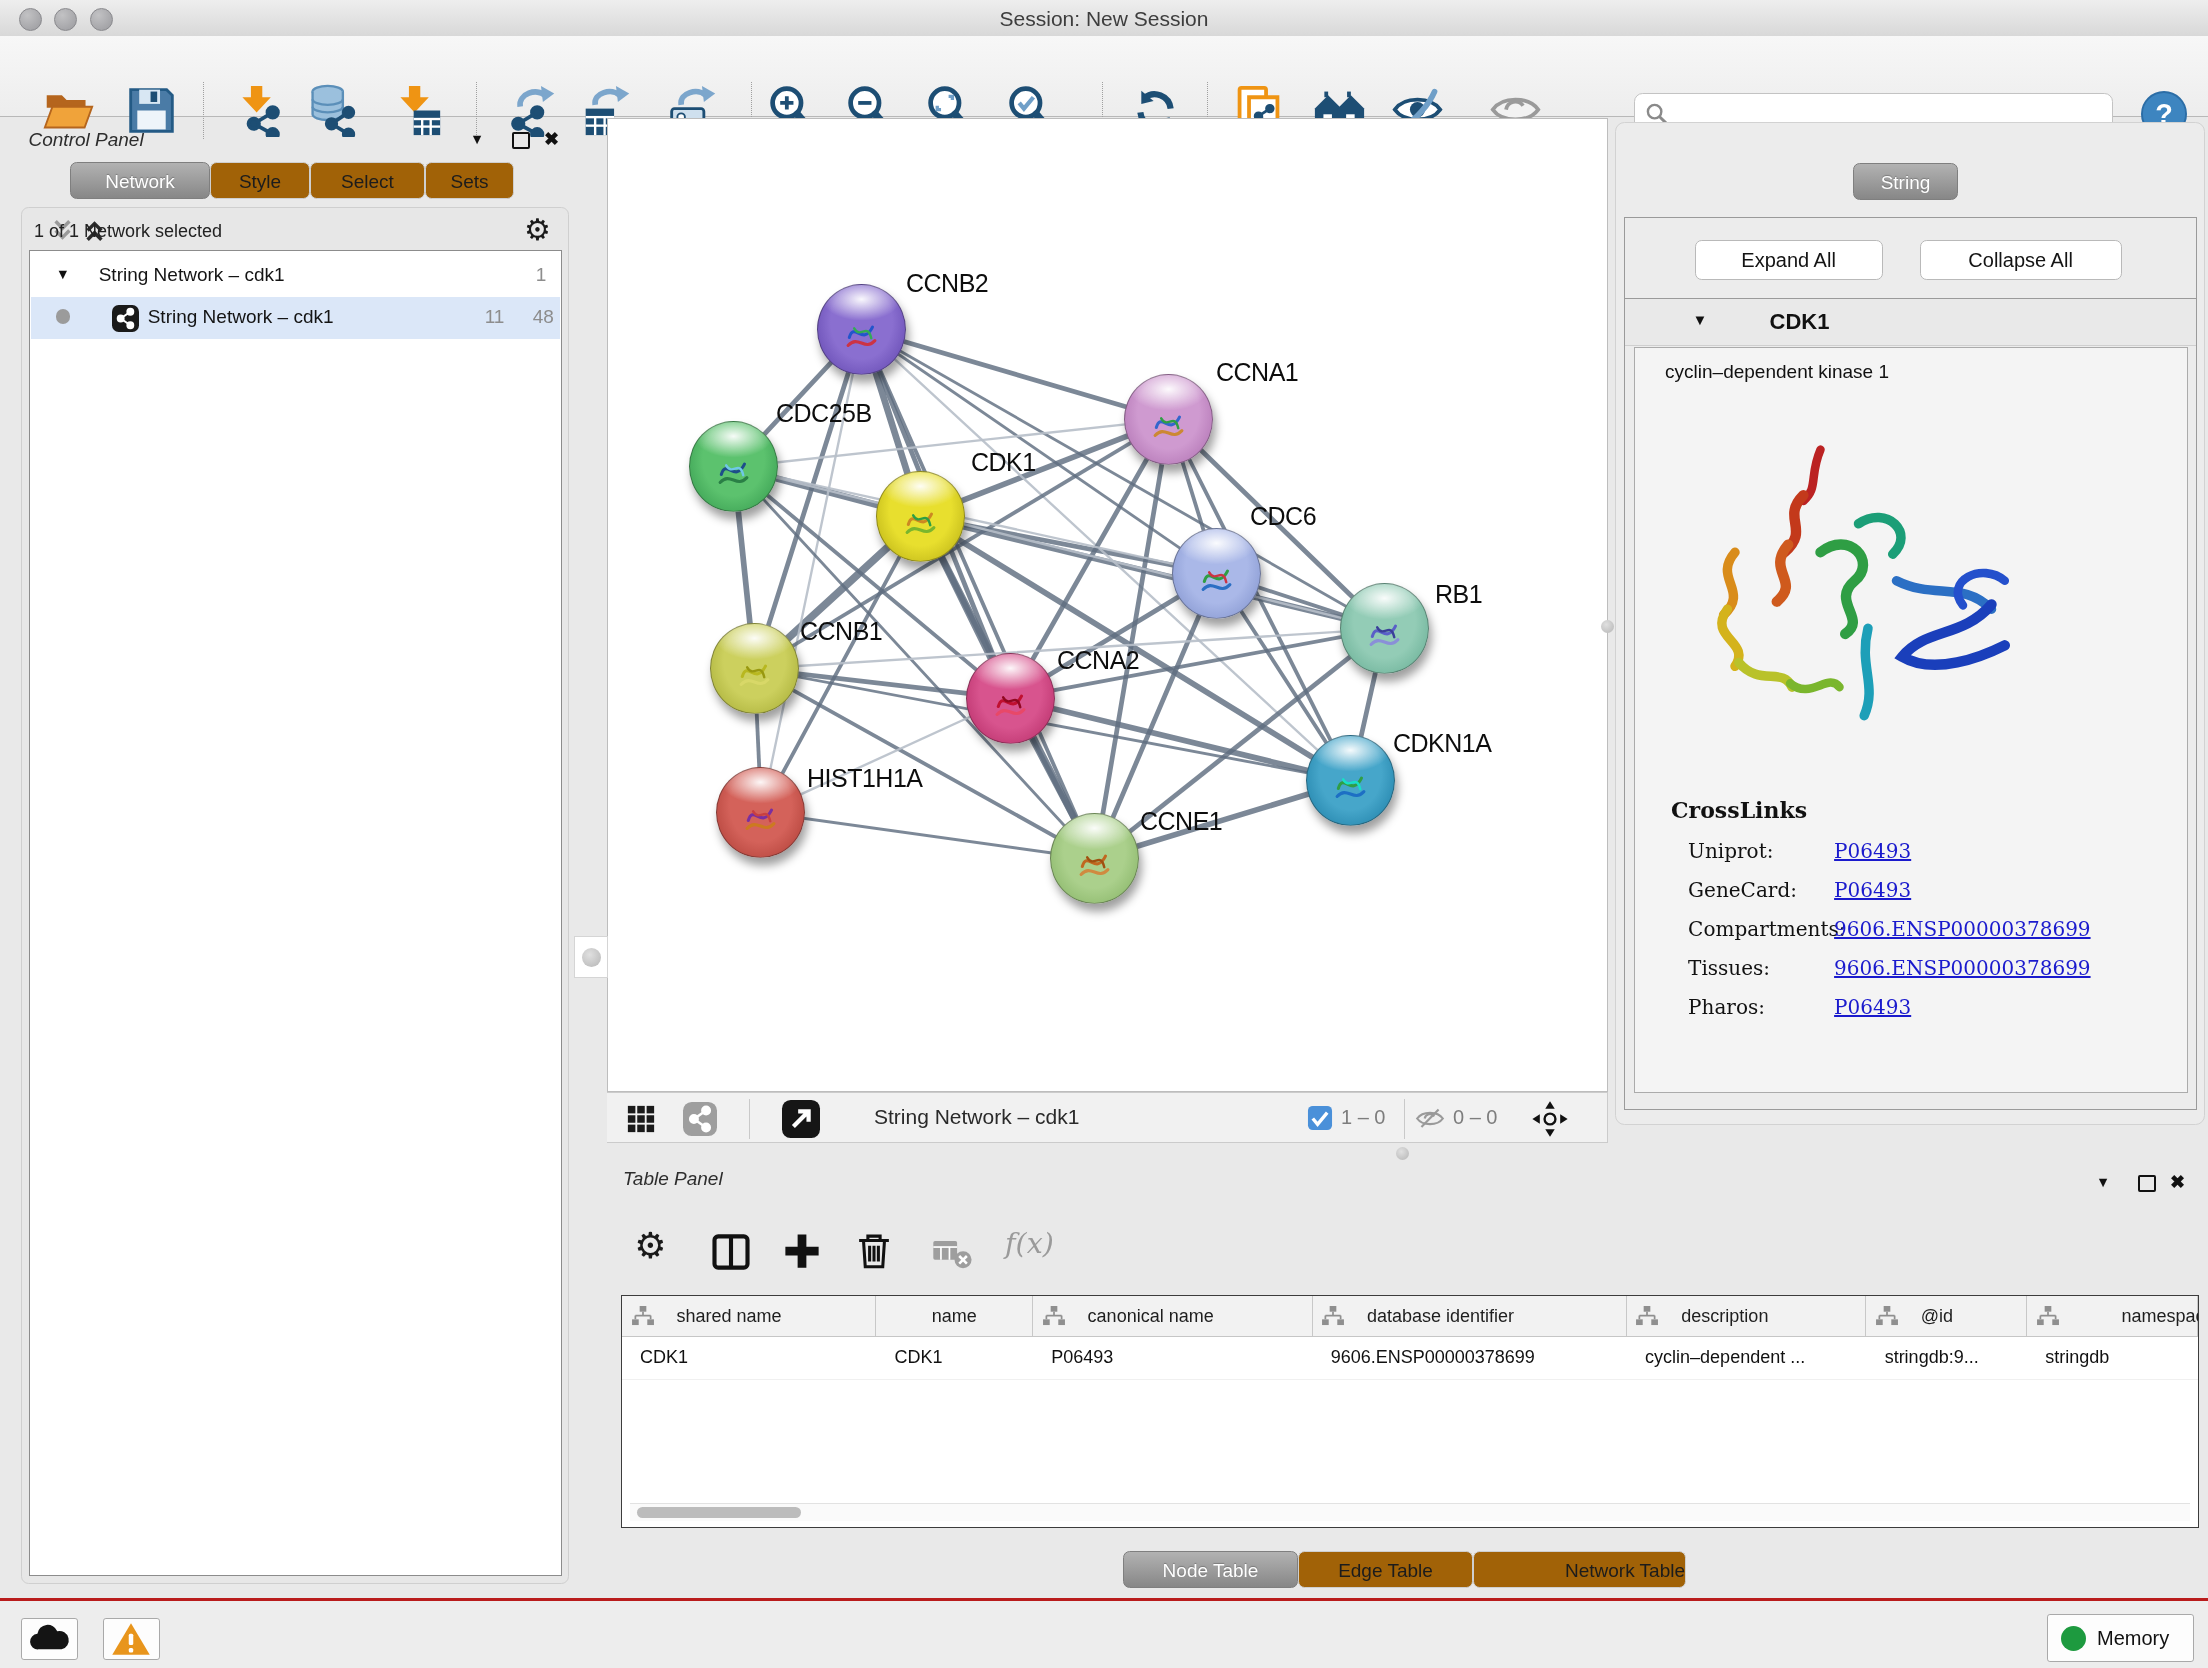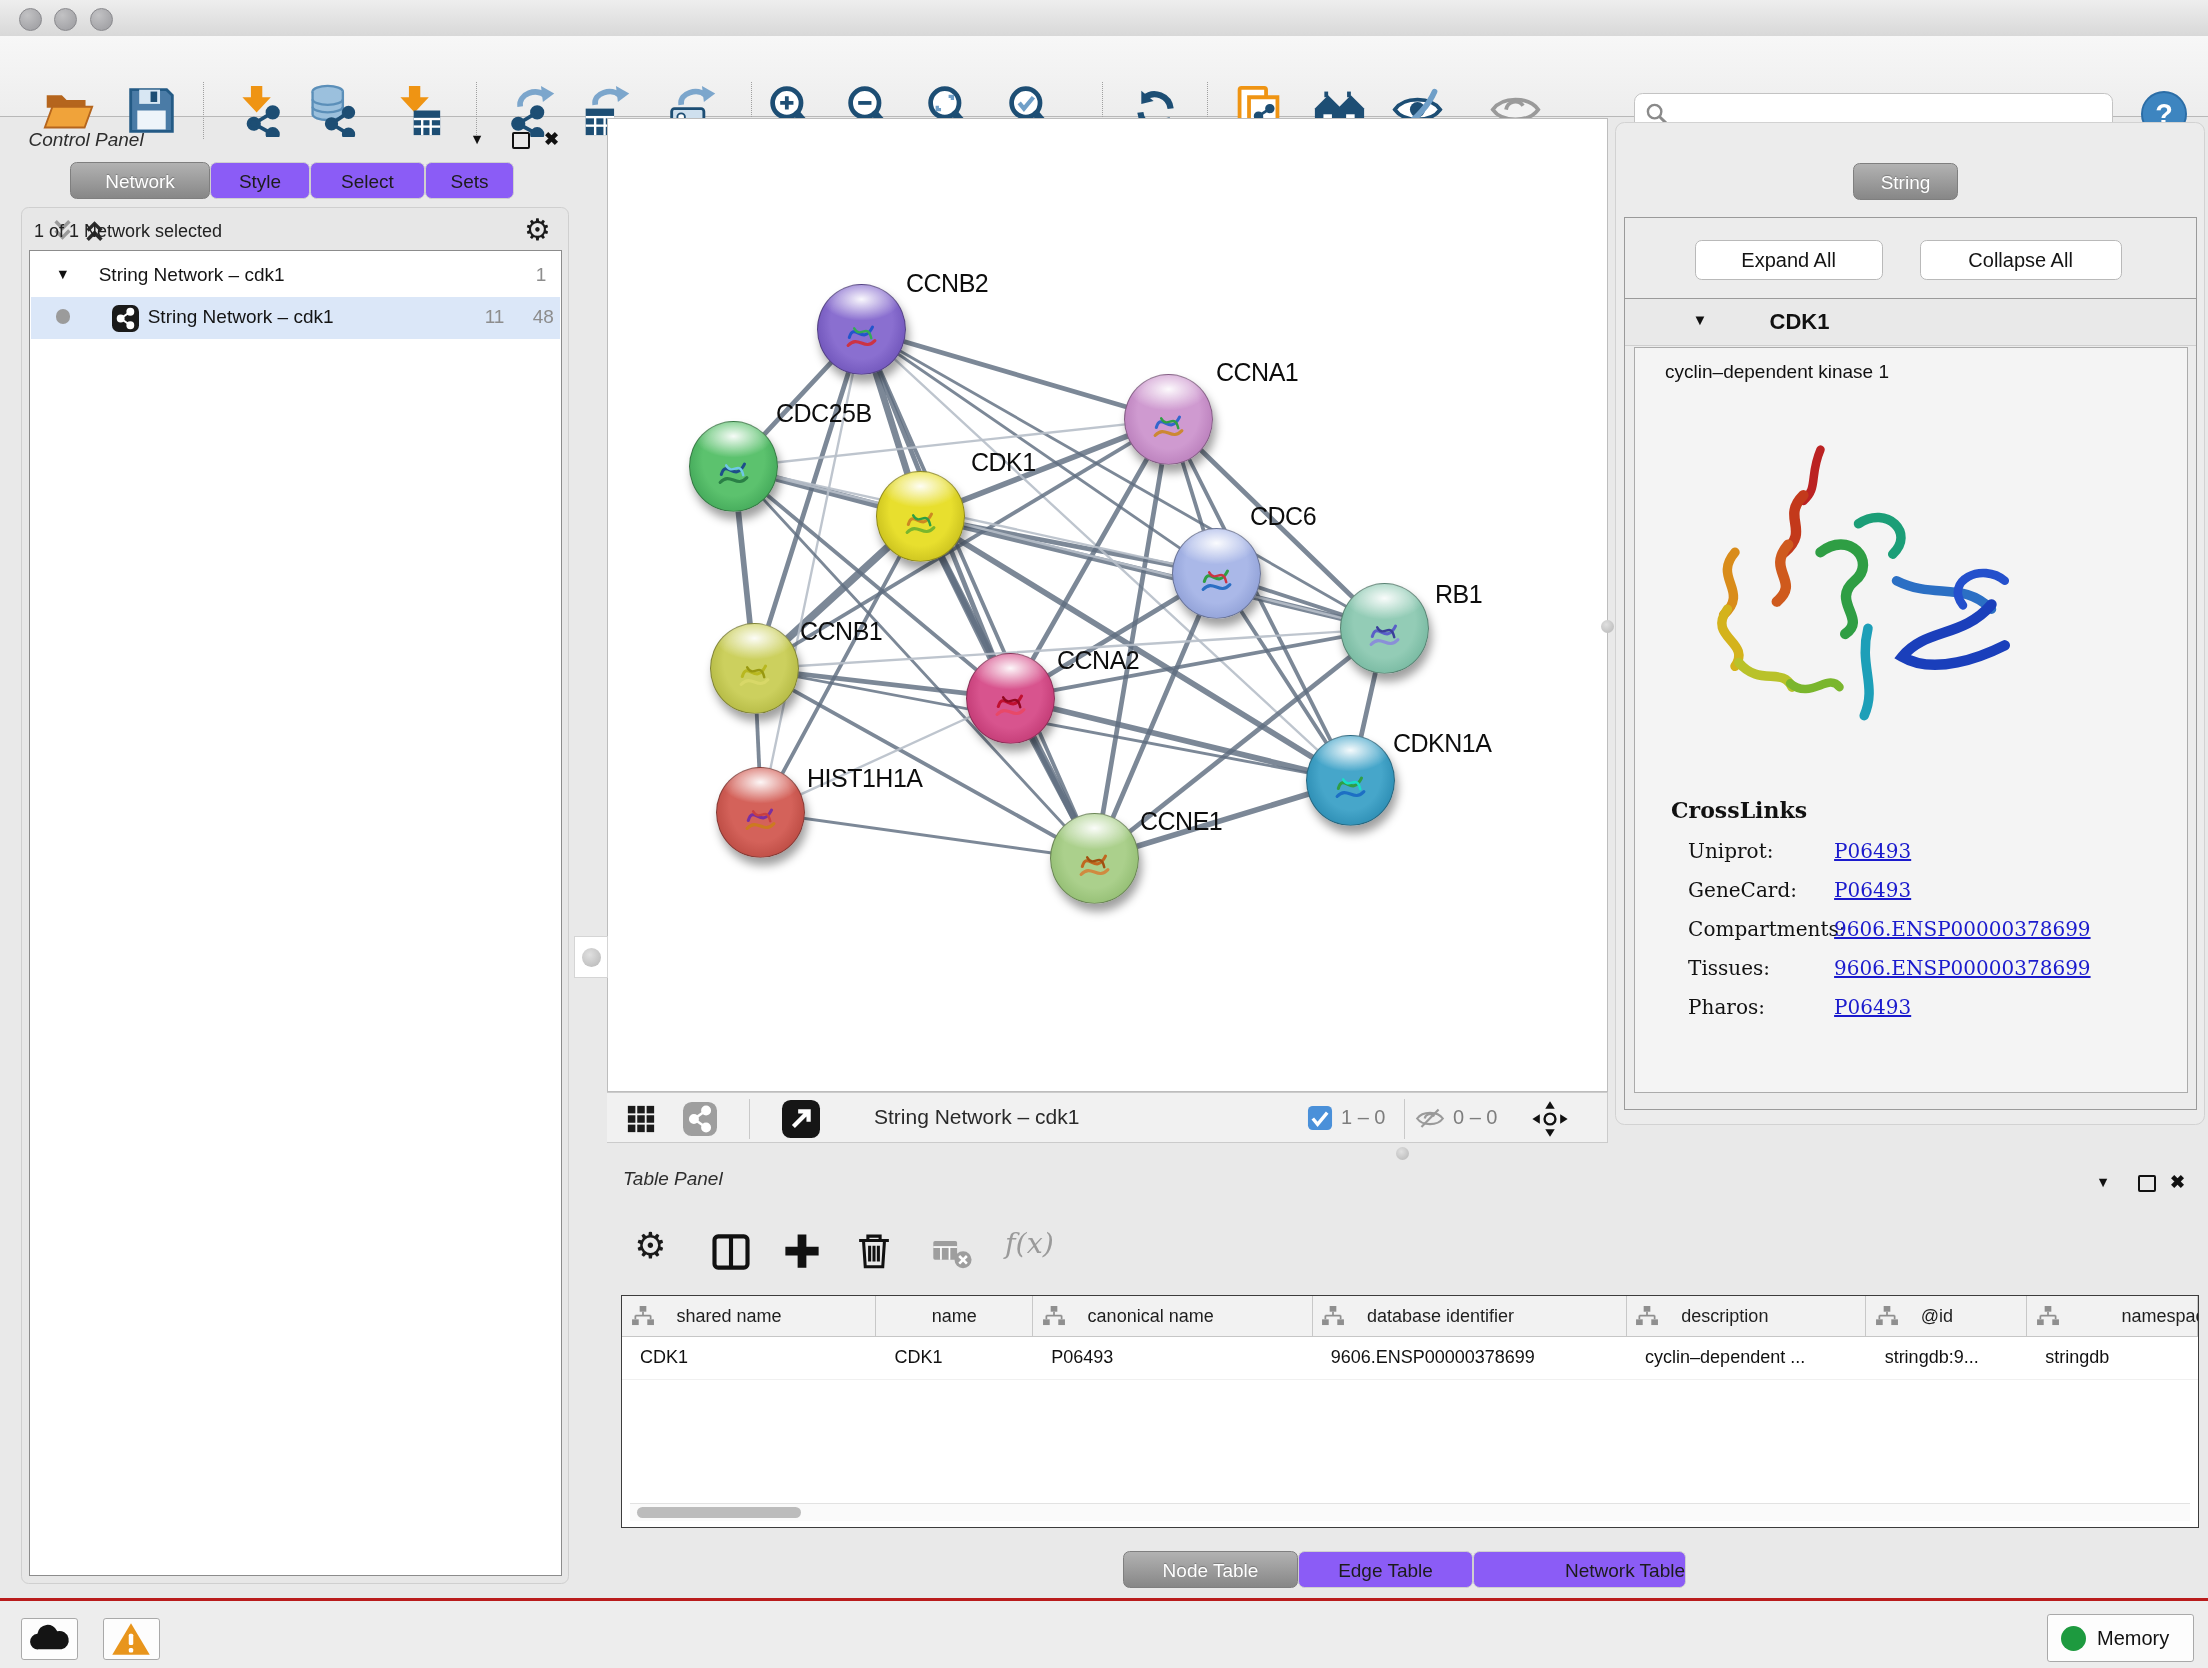--- a/index.html
+++ b/index.html
@@ -19,21 +19,21 @@
   .tbsep{top:46px;width:0;height:57px;border-left:1.9px dotted #9f9f9f;}
   .searchbox{left:1634px;top:57px;width:477px;height:40px;background:#fff;
     border:1px solid #c3c3c3;border-radius:8.6px;}
   .searchbox svg{position:absolute;left:9.5px;top:7.6px;width:25px;height:25px;}
   
   .ptitle{font-size:19px;color:#2d2d2d;font-style:italic;}
   .pmenu{font-size:14.3px;color:#111;}
   .floatbox{width:14.3px;height:13.3px;border:2.4px solid #111;border-radius:1.9px;}
   .pclose{font-size:18px;font-weight:bold;color:#111;}
   .tab{height:37px;line-height:37px;text-align:center;font-size:19px;color:#1c1c1c;
-    background:#8b5cf6;border:1px solid #cfcfcf;border-radius:6.7px;box-sizing:border-box;}
+    background:#a16207;border:1px solid #cfcfcf;border-radius:6.7px;box-sizing:border-box;}
   .tab.sel{background:linear-gradient(#b2b2b2,#878787);color:#fff;border-color:#7f7f7f;
     text-shadow:0 -1px 1px rgba(0,0,0,.25);}
   
   .cpbox{left:21px;top:207px;width:546px;height:1375px;background:#e7e7e7;
     border:1px solid #cfcfcf;border-radius:7.6px;}
   .cplist{left:6.7px;top:42px;width:531px;height:1324px;background:#fff;border:1px solid #8c8c8c;}
   .treerow{left:1px;width:529px;height:38px;}
   .treerow .lbl{font-size:19px;color:#141414;}
   .cnt{font-size:19px;color:#8d8d8d;}
   .sharebadge{width:27px;height:27px;border-radius:6.7px;background:#1a1a1a;}
@@ -83,20 +83,21 @@
   .memdot{width:25px;height:25px;border-radius:50%;background:#1d9a3f;}
   .fx{font-family:"DejaVu Serif",serif;font-style:italic;font-size:28.5px;color:#9a9a9a;}
 </style>
 </head>
 <body>
 
 <div class="abs titlebar">
   <span class="abs tdot" style="left:19px"></span>
   <span class="abs tdot" style="left:54px"></span>
   <span class="abs tdot" style="left:90px"></span>
+  <div class="abs wtitle">Session: New Session</div>
 </div>
 
 <div class="abs toolbar">
   <span class="abs tbicon" style="left:42px">
     <svg viewBox="0 0 56 56">
         <path d="M5 12h16l5 5h20v8H5z" fill="#b5651d"></path>
         <path d="M3 46l8-22h42l-8 22z" fill="#f0a33a" stroke="#b5651d" stroke-width="2"></path>
       </svg>
   </span>
   <span class="abs tbicon" style="left:125px">

